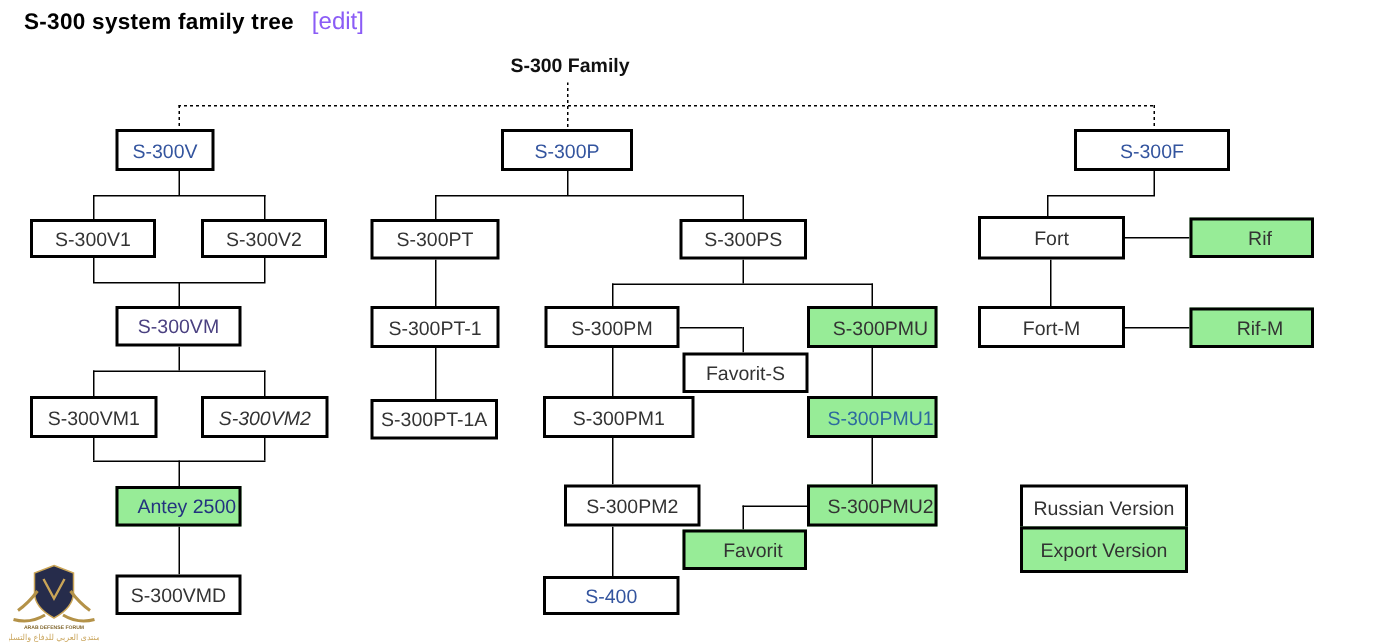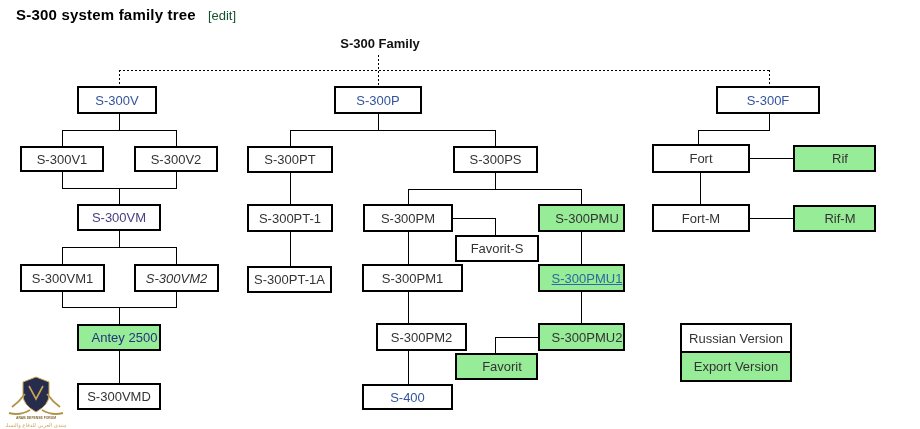--- a/index.html
+++ b/index.html
@@ -3,21 +3,21 @@
 <meta charset="utf-8">
 <style>
   html, body { margin:0; padding:0; background:#ffffff; }
   body { width:920px; height:429px; overflow:hidden;
          font-family:"Liberation Sans", sans-serif; }
   #canvas { position:relative; width:920px; height:429px; background:#fff; }
 
   
   .header { position:absolute; left:16px; top:6px; white-space:nowrap; }
   .title  { font-size:15px; font-weight:bold; color:#000; letter-spacing:0.2px; }
-  .edit   { font-size:13px; color:#14532d; margin-left:12px; cursor:pointer; text-decoration:none; }
+  .edit   { font-size:16px; color:#8b5cf6; margin-left:12px; cursor:pointer; text-decoration:none; }
 
   
   .root-label { position:absolute; left:334px; top:36px; width:92px; text-align:center;
                 font-size:13px; font-weight:bold; color:#111; }
 
   
   .node { position:absolute; box-sizing:border-box; border:2px solid #000; background:#fff;
           display:flex; align-items:center; justify-content:center;
           font-size:13px; z-index:2; }
   .green   { background:var(--export_green);padding-left:11px; }
@@ -47,39 +47,39 @@
 
 <div id="canvas">
 
   <div class="header">
     <span class="title">S-300 system family tree</span><span class="edit">[edit]</span>
   </div>
 
   <div class="root-label">S-300 Family</div>
 
   <div id="tree-layer">
-      <div class="node t-blue" style="left: 77px; top: 86px; width: 80px; height: 28px; text-align: right;">S-300V</div>
+      <div class="node t-blue" style="left: 77px; top: 86px; width: 66px; height: 28px; text-align: right;">S-300V</div>
       <div class="node t-blue" style="left: 334px; top: 86px; width: 88px; height: 28px;">S-300P</div>
       <div class="node t-blue" style="left: 716px; top: 86px; width: 104px; height: 28px;">S-300F</div>
       <div class="node t-dark" style="left: 20px; top: 146px; width: 84px; height: 26px;">S-300V1</div>
       <div class="node t-dark" style="left: 134px; top: 146px; width: 84px; height: 26px; text-align: center;">S-300V2</div>
       <div class="node t-purple" style="left: 77px; top: 204px; width: 84px; height: 27px;">S-300VM</div>
       <div class="node t-dark" style="left: 20px; top: 264px; width: 85px; height: 28px;">S-300VM1</div>
       <div class="node t-dark" style="left: 134px; top: 264px; width: 85px; height: 28px; font-style: italic;">S-300VM2</div>
       <div class="node green t-navy" style="left: 77px; top: 324px; width: 84px; height: 27px;">Antey 2500</div>
       <div class="node t-dark" style="left: 77px; top: 383px; width: 84px; height: 27px;">S-300VMD</div>
       <div class="node t-dark" style="left: 247px; top: 146px; width: 86px; height: 27px;">S-300PT</div>
       <div class="node t-dark" style="left: 453px; top: 146px; width: 85px; height: 27px;">S-300PS</div>
       <div class="node t-dark" style="left: 247px; top: 204px; width: 86px; height: 28px;">S-300PT-1</div>
       <div class="node t-dark" style="left: 247px; top: 266px; width: 85px; height: 27px;">S-300PT-1A</div>
       <div class="node t-dark" style="left: 363px; top: 204px; width: 90px; height: 28px;">S-300PM</div>
       <div class="node green t-dark" style="left: 538px; top: 204px; width: 87px; height: 28px;">S-300PMU</div>
       <div class="node t-dark" style="left: 455px; top: 235px; width: 84px; height: 27px;">Favorit-S</div>
       <div class="node t-dark" style="left: 362px; top: 264px; width: 101px; height: 28px;">S-300PM1</div>
-      <div class="node green t-teal" style="left: 538px; top: 264px; width: 87px; height: 28px; text-decoration: underline;">S-300PMU1</div>
+      <div class="node green t-teal" style="left: 538px; top: 264px; width: 87px; height: 28px;">S-300PMU1</div>
       <div class="node t-dark" style="left: 376px; top: 323px; width: 91px; height: 28px;">S-300PM2</div>
       <div class="node green t-dark" style="left: 538px; top: 323px; width: 87px; height: 28px;">S-300PMU2</div>
       <div class="node green t-dark" style="left: 455px; top: 353px; width: 83px; height: 27px;">Favorit</div>
       <div class="node t-blue" style="left: 362px; top: 384px; width: 91px; height: 26px;">S-400</div>
       <div class="node t-dark" style="left: 652px; top: 144px; width: 98px; height: 29px;">Fort</div>
       <div class="node green t-dark" style="left: 793px; top: 145px; width: 83px; height: 27px;">Rif</div>
       <div class="node t-dark" style="left: 652px; top: 204px; width: 98px; height: 28px;">Fort-M</div>
       <div class="node green t-dark" style="left: 793px; top: 205px; width: 83px; height: 27px;">Rif-M</div>
       <div class="line" style="left: 119px; top: 114px; width: 1px; height: 16px;"></div>
       <div class="line" style="left: 62px; top: 130px; width: 115px; height: 1px;"></div>

